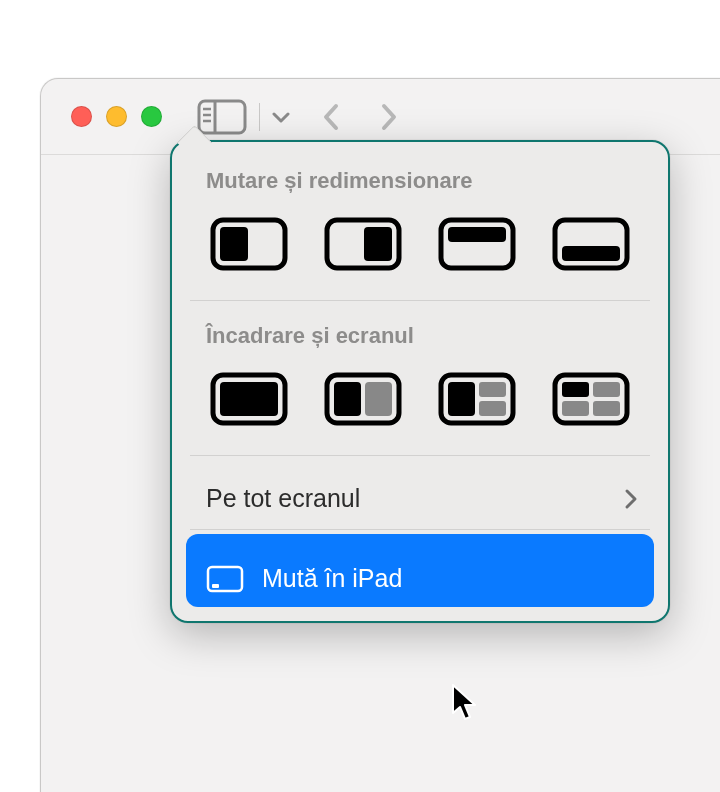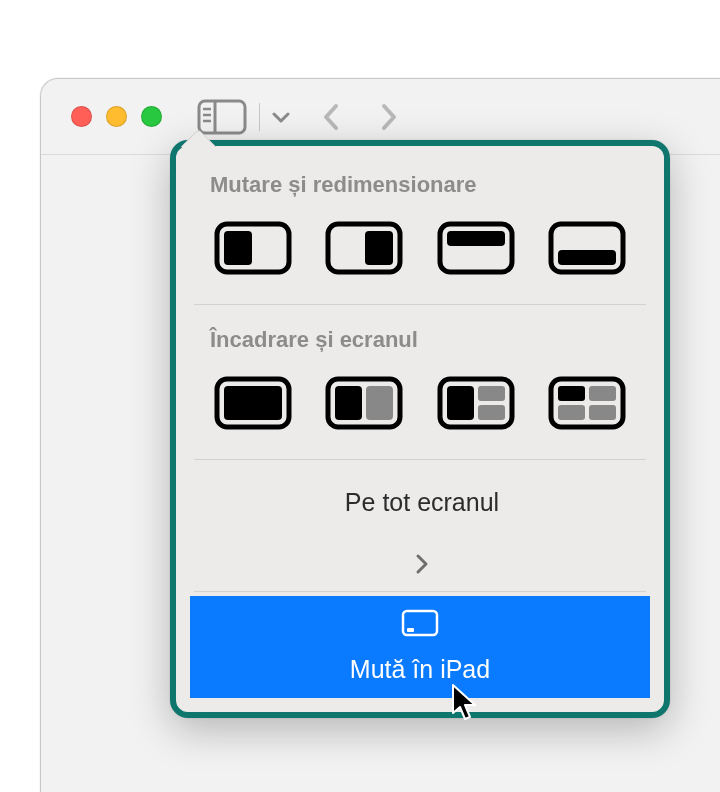--- a/index.html
+++ b/index.html
@@ -63,21 +63,21 @@
   }
 
   
   .popover {
     position: absolute;
     left: 170px;
     top: 140px;
     width: 500px;
     background: #ecebea;
     border-radius: 18px;
-    border: 6px solid #0f766e;
+    border: 2px solid #0f766e;
     box-shadow: 0 12px 40px rgba(0,0,0,0.25), 0 0 0 1px rgba(0,0,0,0.04);
     padding: 18px 0 14px 0;
   }
   .popover::before {
     content: "";
     position: absolute;
     top: -12px;
     left: 10px;
     width: 24px; height: 24px;
     background: #ecebea;
@@ -109,29 +109,28 @@
     background: #d2d1d0;
     margin: 4px 18px 14px 18px;
   }
   .menu-item {
     display: flex;
     align-items: center;
     padding: 14px 30px 14px 34px;
     font-size: 25px;
     color: #2c2c2c;
     gap: 18px;
-    flex-direction: column;
   }
   .menu-item .spacer { flex: 1; }
   .menu-item.highlight {
     background: #0a7aff;
     color: #fff;
-    border-radius: 0;
+    border-radius: 12px;
     margin: 4px 14px 0 14px;
-    padding: 13px 20px 14px 20px;
+    padding: 30px 20px 14px 20px;
   }
 
   
   .cursor {
     position: absolute;
     left: 450px;
     top: 683px;
     pointer-events: none;
   }
 

